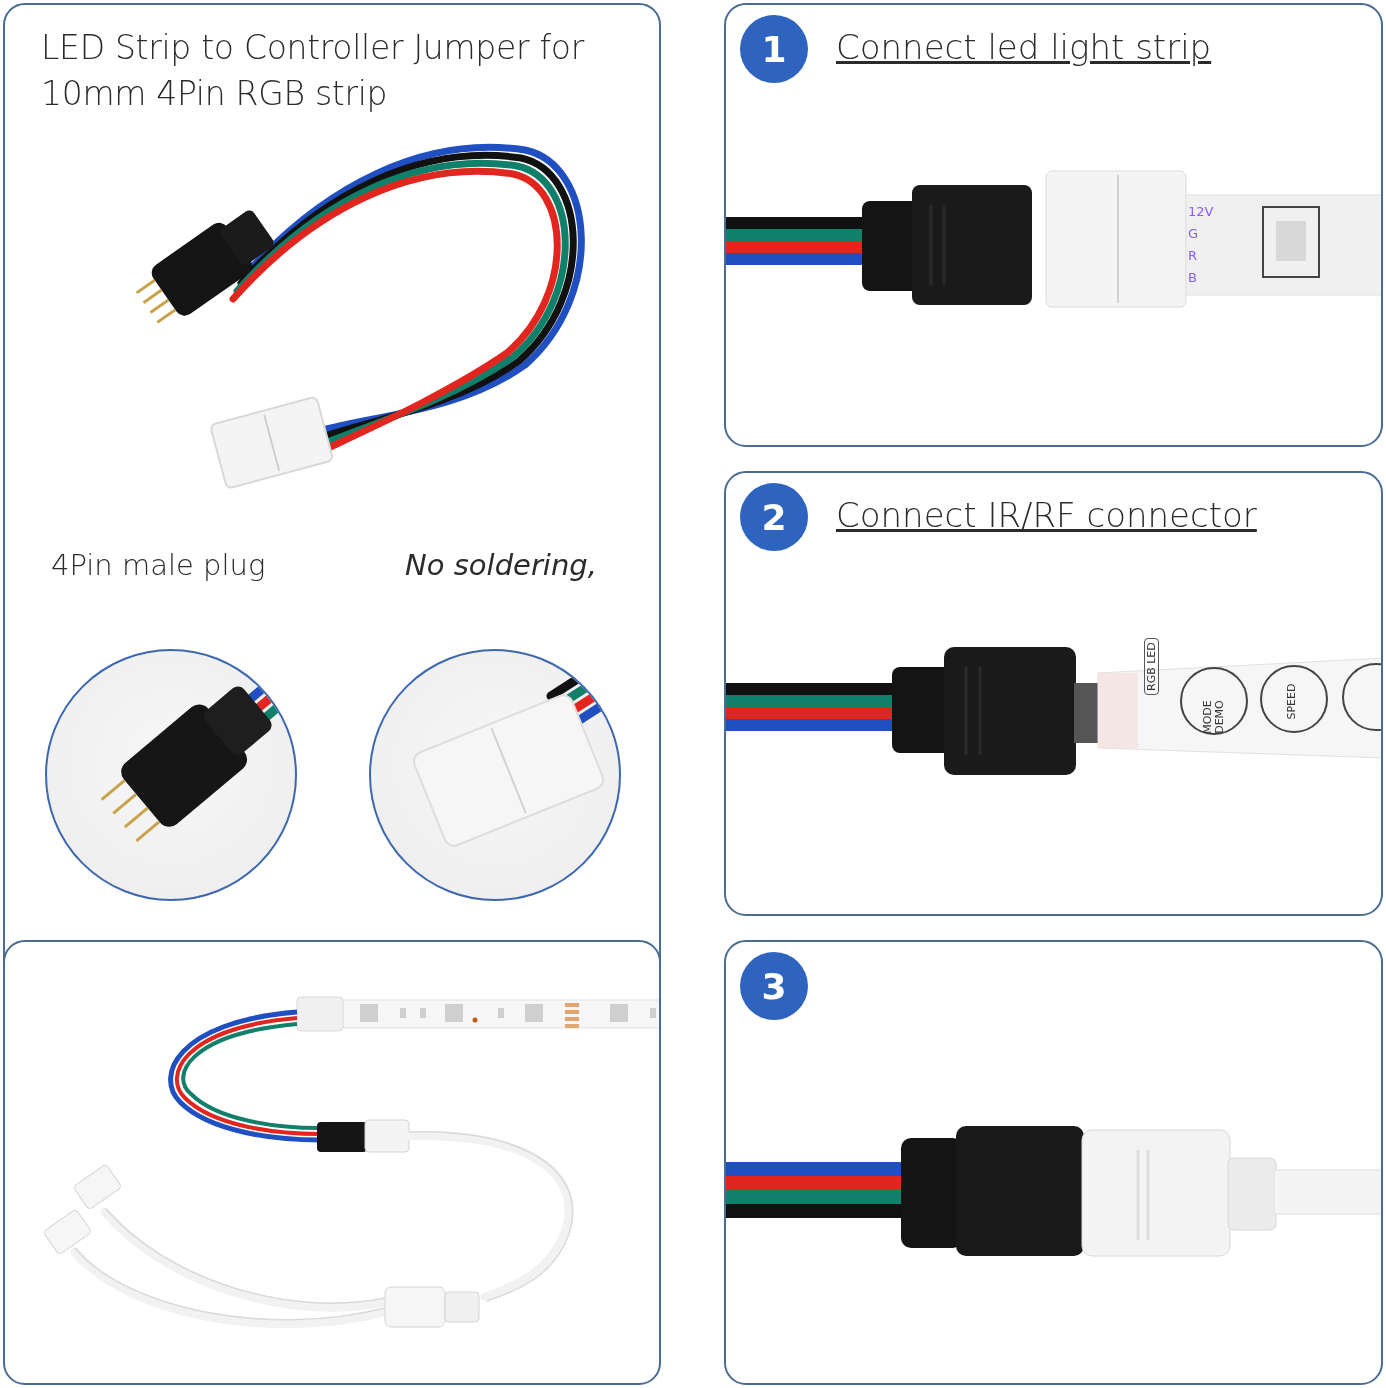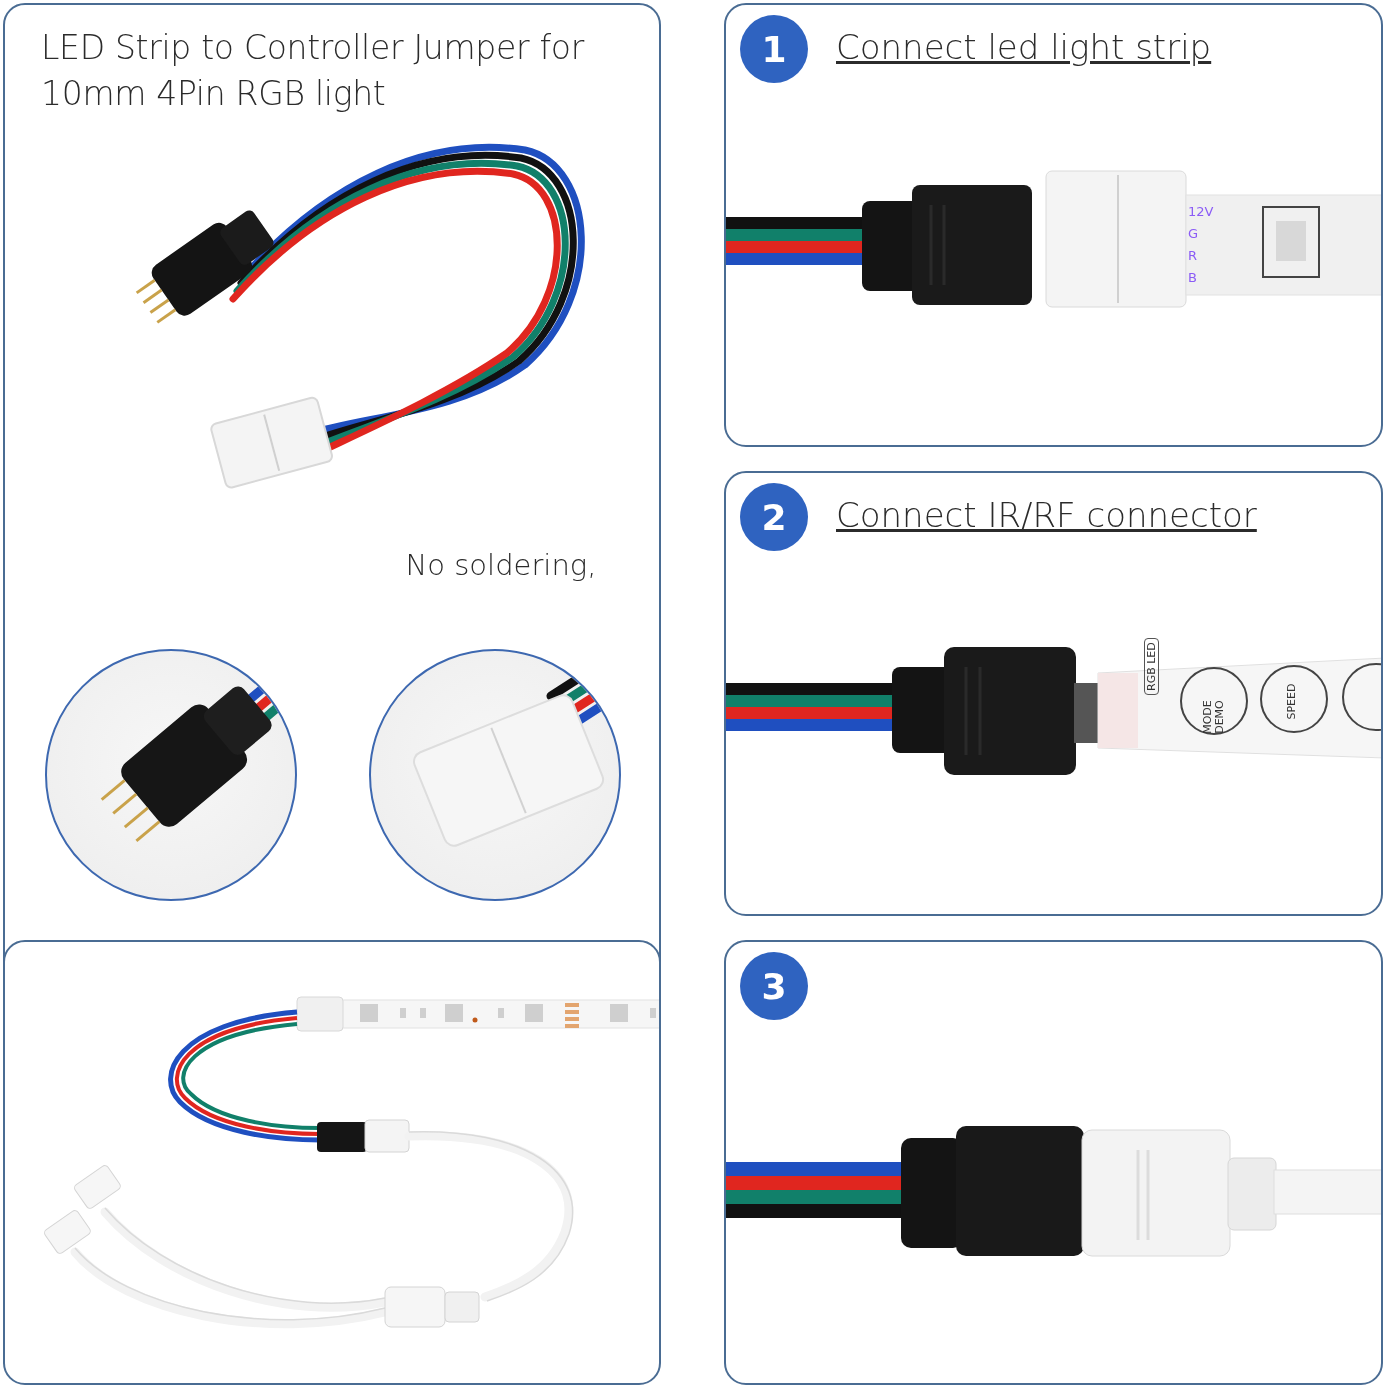--- a/index.html
+++ b/index.html
@@ -16,21 +16,21 @@
   .step-title{position:absolute;left:110px;top:18px;font-size:34px;line-height:48px;font-weight:300;text-decoration:underline;}
   .circle{position:absolute;width:252px;height:252px;border-radius:50%;border:2px solid #3d68b0;background:radial-gradient(circle at 50% 45%,#f7f7f7 0%,#ececec 100%);overflow:hidden;box-sizing:border-box;}
   svg{position:absolute;}
 </style>
 </head>
 <body>
 
 <div id="p-main" class="panel">
   <div class="title">
     <div>LED Strip to Controller Jumper for</div>
-    <div>10mm 4Pin RGB light</div>
+    <div>10mm 4Pin RGB strip</div>
   </div>
 
   <svg style="left:90px;top:120px;" width="520" height="410" viewBox="0 0 520 410">
     <g fill="none" stroke-linecap="round">
       <path d="M150 150 C 230 60, 330 10, 430 25 C 500 40, 510 170, 430 240 C 360 290, 270 290, 210 310" stroke="#1f4fc0" stroke-width="7"></path>
       <path d="M146 158 C 226 68, 326 18, 426 33 C 492 47, 500 170, 424 236 C 356 284, 268 296, 210 318" stroke="#111" stroke-width="7"></path>
       <path d="M142 166 C 222 76, 322 26, 422 41 C 484 54, 490 170, 418 232 C 352 278, 266 302, 210 326" stroke="#11806a" stroke-width="7"></path>
       <path d="M138 174 C 218 84, 318 34, 418 49 C 476 61, 480 170, 412 228 C 348 272, 264 308, 210 334" stroke="#e0261f" stroke-width="7"></path>
     </g>
 
@@ -43,22 +43,23 @@
       <line x1="-22" y1="18" x2="0" y2="18" stroke="#c9a24a" stroke-width="3"></line>
     </g>
 
     <g transform="translate(115,300) rotate(-15)">
       <rect x="0" y="0" width="110" height="66" rx="6" fill="#f4f4f4" stroke="#d8d8d8" stroke-width="2"></rect>
       <line x1="55" y1="4" x2="55" y2="62" stroke="#d0d0d0" stroke-width="2"></line>
     </g>
   </svg>
 
   <div class="caption" style="left:46px;top:540px;">
-  </div>
-  <div class="caption" style="left:376px;top:540px;text-align:center;width:240px;">
+    <div>4Pin male plug</div>
+  </div>
+  <div class="caption" style="left:376px;top:540px;text-align:center;width:240px;font-style:italic;">
     <div>No soldering,</div>
   </div>
 
   <div class="circle" style="left:40px;top:644px;">
     <svg width="252" height="252" viewBox="0 0 252 252">
       <g stroke-linecap="round" fill="none">
         <line x1="195" y1="55" x2="260" y2="0" stroke="#1f4fc0" stroke-width="9"></line>
         <line x1="203" y1="64" x2="268" y2="9" stroke="#e0261f" stroke-width="9"></line>
         <line x1="211" y1="73" x2="276" y2="18" stroke="#11806a" stroke-width="9"></line>
       </g>

